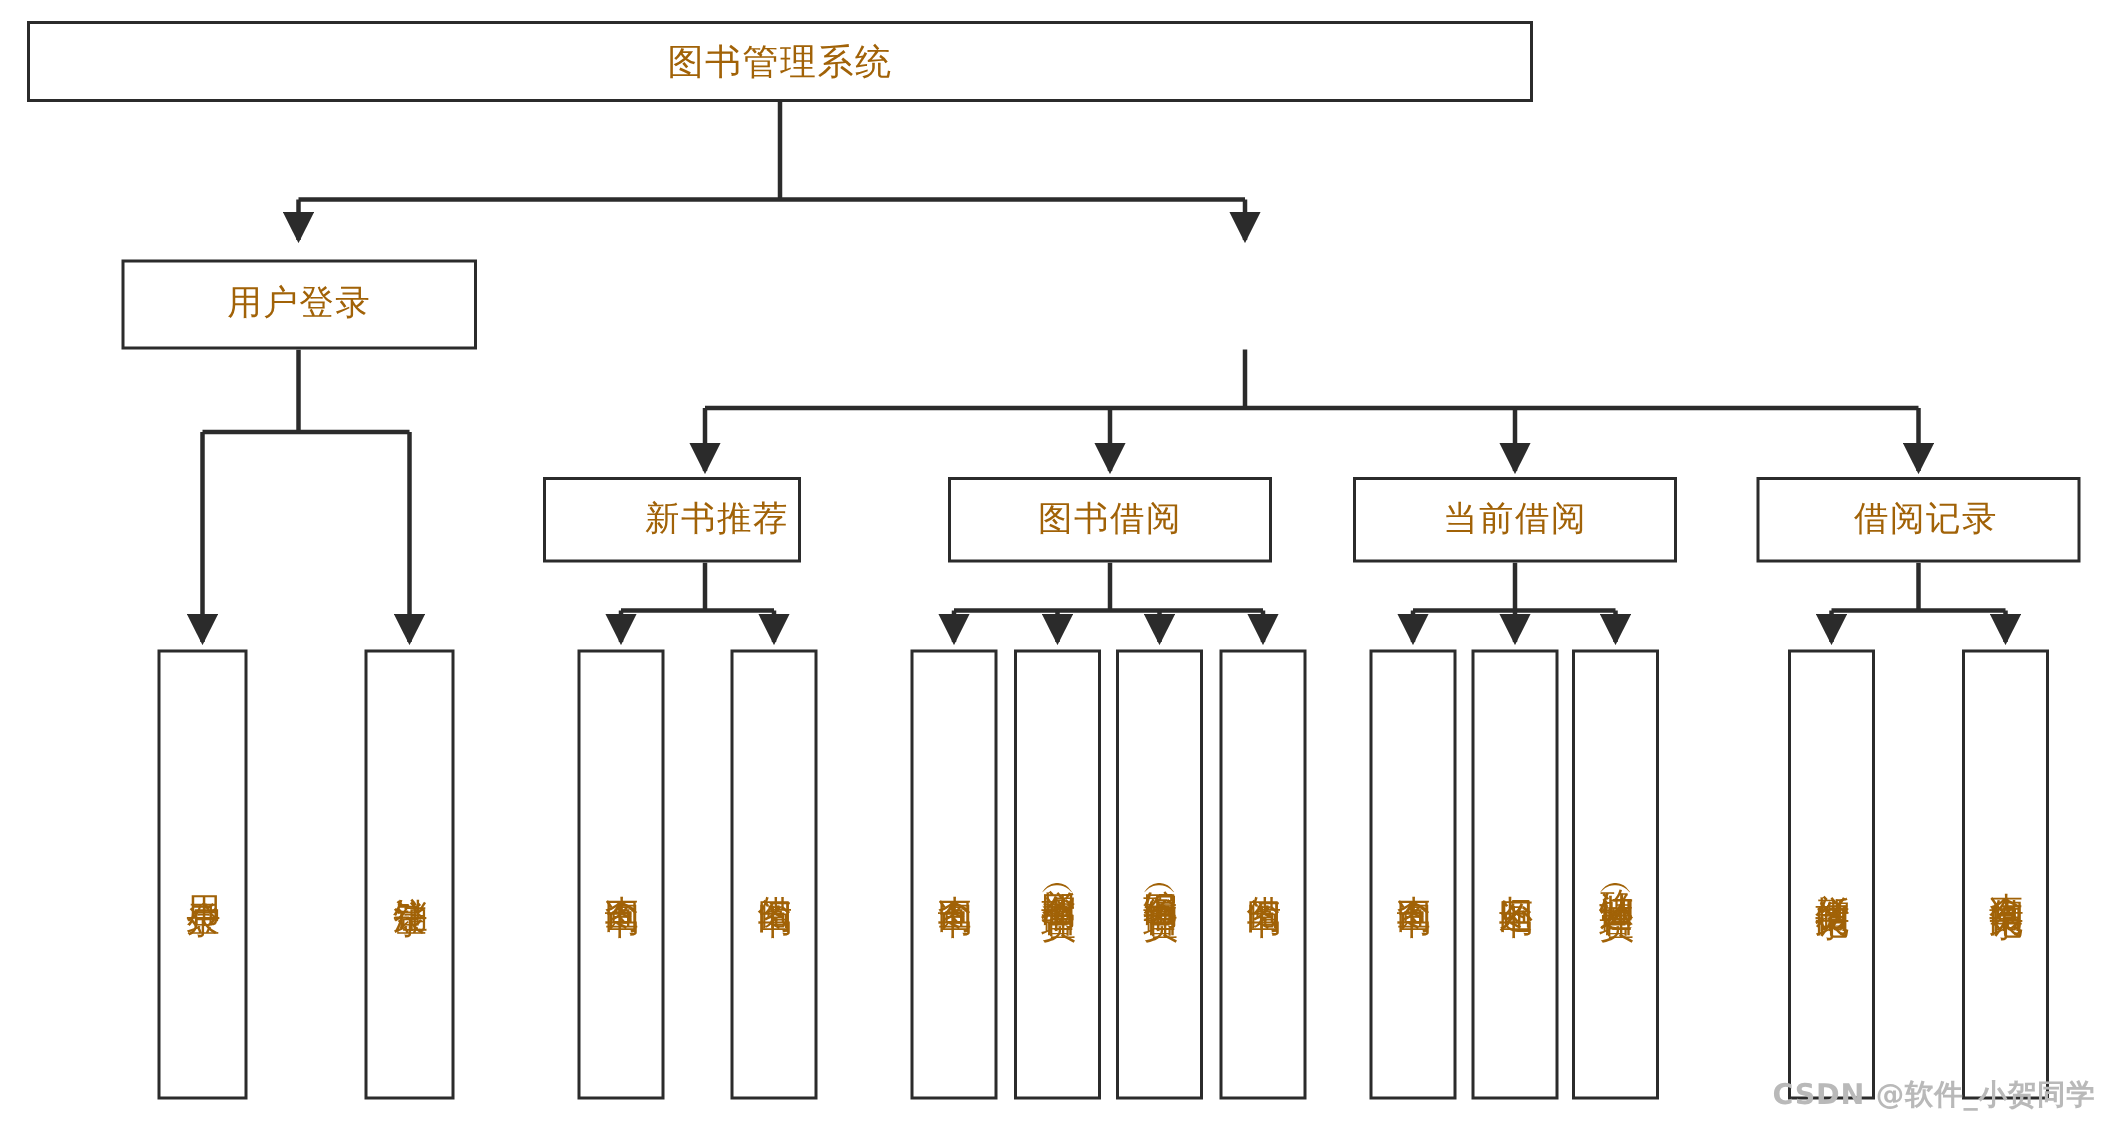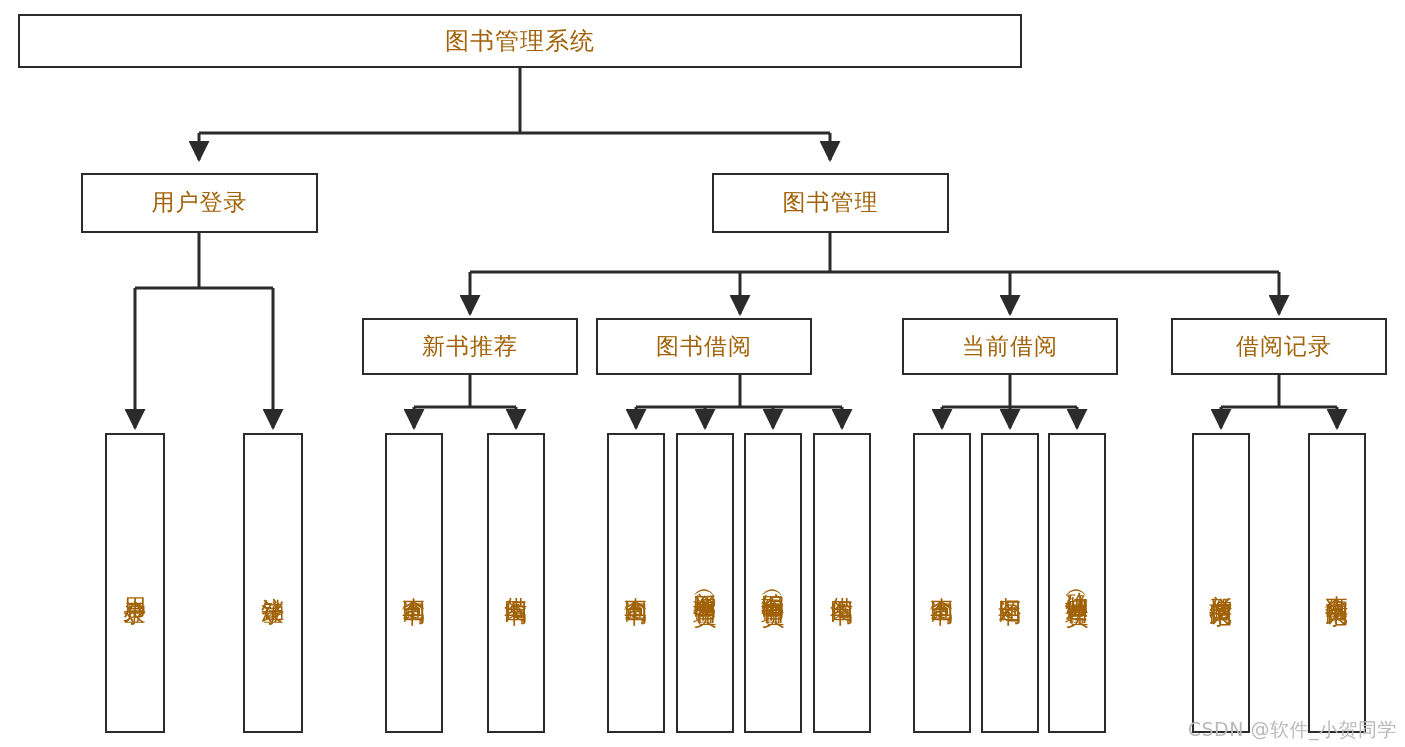--- a/index.html
+++ b/index.html
@@ -62,20 +62,21 @@
   }
   #watermark {
     position: absolute;
     right: 8px;
     bottom: 4px;
     font-size: 19px;
     color: #b9b9b9;
     letter-spacing: 0.5px;
     white-space: nowrap;
     pointer-events: none;
+    font-weight: bold;
   }
 </style>
 </head>
 <body>
 
 <div id="diagram-root">
 
   <svg id="diagram-svg" viewBox="0 0 1405 747" xmlns="http://www.w3.org/2000/svg">
     <defs>
       <marker id="arrow" viewBox="0 0 10 10" refX="9" refY="5" markerWidth="7" markerHeight="7" orient="auto-start-reverse">
@@ -127,28 +128,25 @@
     </g>
   </svg>
 
   <div class="node-box horizontal root" style="left:18px; top:14px; width:1004px; height:54px;">
     <span>图书管理系统</span>
   </div>
 
   <div class="node-box horizontal" style="left:81px; top:173px; width:237px; height:60px;">
     <span>用户登录</span>
   </div>
-  <div class="node-box horizontal" style="left:712px; top:173px; width:237px; height:60px;">
-    <span>图书管理</span>
-  </div>
-
-  <div class="node-box horizontal" style="left:362px; top:318px; width:216px; height:57px;">
+
+  <div class="node-box horizontal" style="left:362px; top:318px; width:172px; height:57px;justify-content:flex-end;">
     <span>新书推荐</span>
   </div>
-  <div class="node-box horizontal" style="left:596px; top:318px; width:216px; height:57px;">
+  <div class="node-box horizontal" style="left:632px; top:318px; width:216px; height:57px;">
     <span>图书借阅</span>
   </div>
   <div class="node-box horizontal" style="left:902px; top:318px; width:216px; height:57px;">
     <span>当前借阅</span>
   </div>
   <div class="node-box horizontal" style="left:1171px; top:318px; width:216px; height:57px;padding-left:16px;">
     <span>借阅记录</span>
   </div>
 
   <div class="node-box vertical" style="left:105px; top:433px; width:60px; height:300px;">

